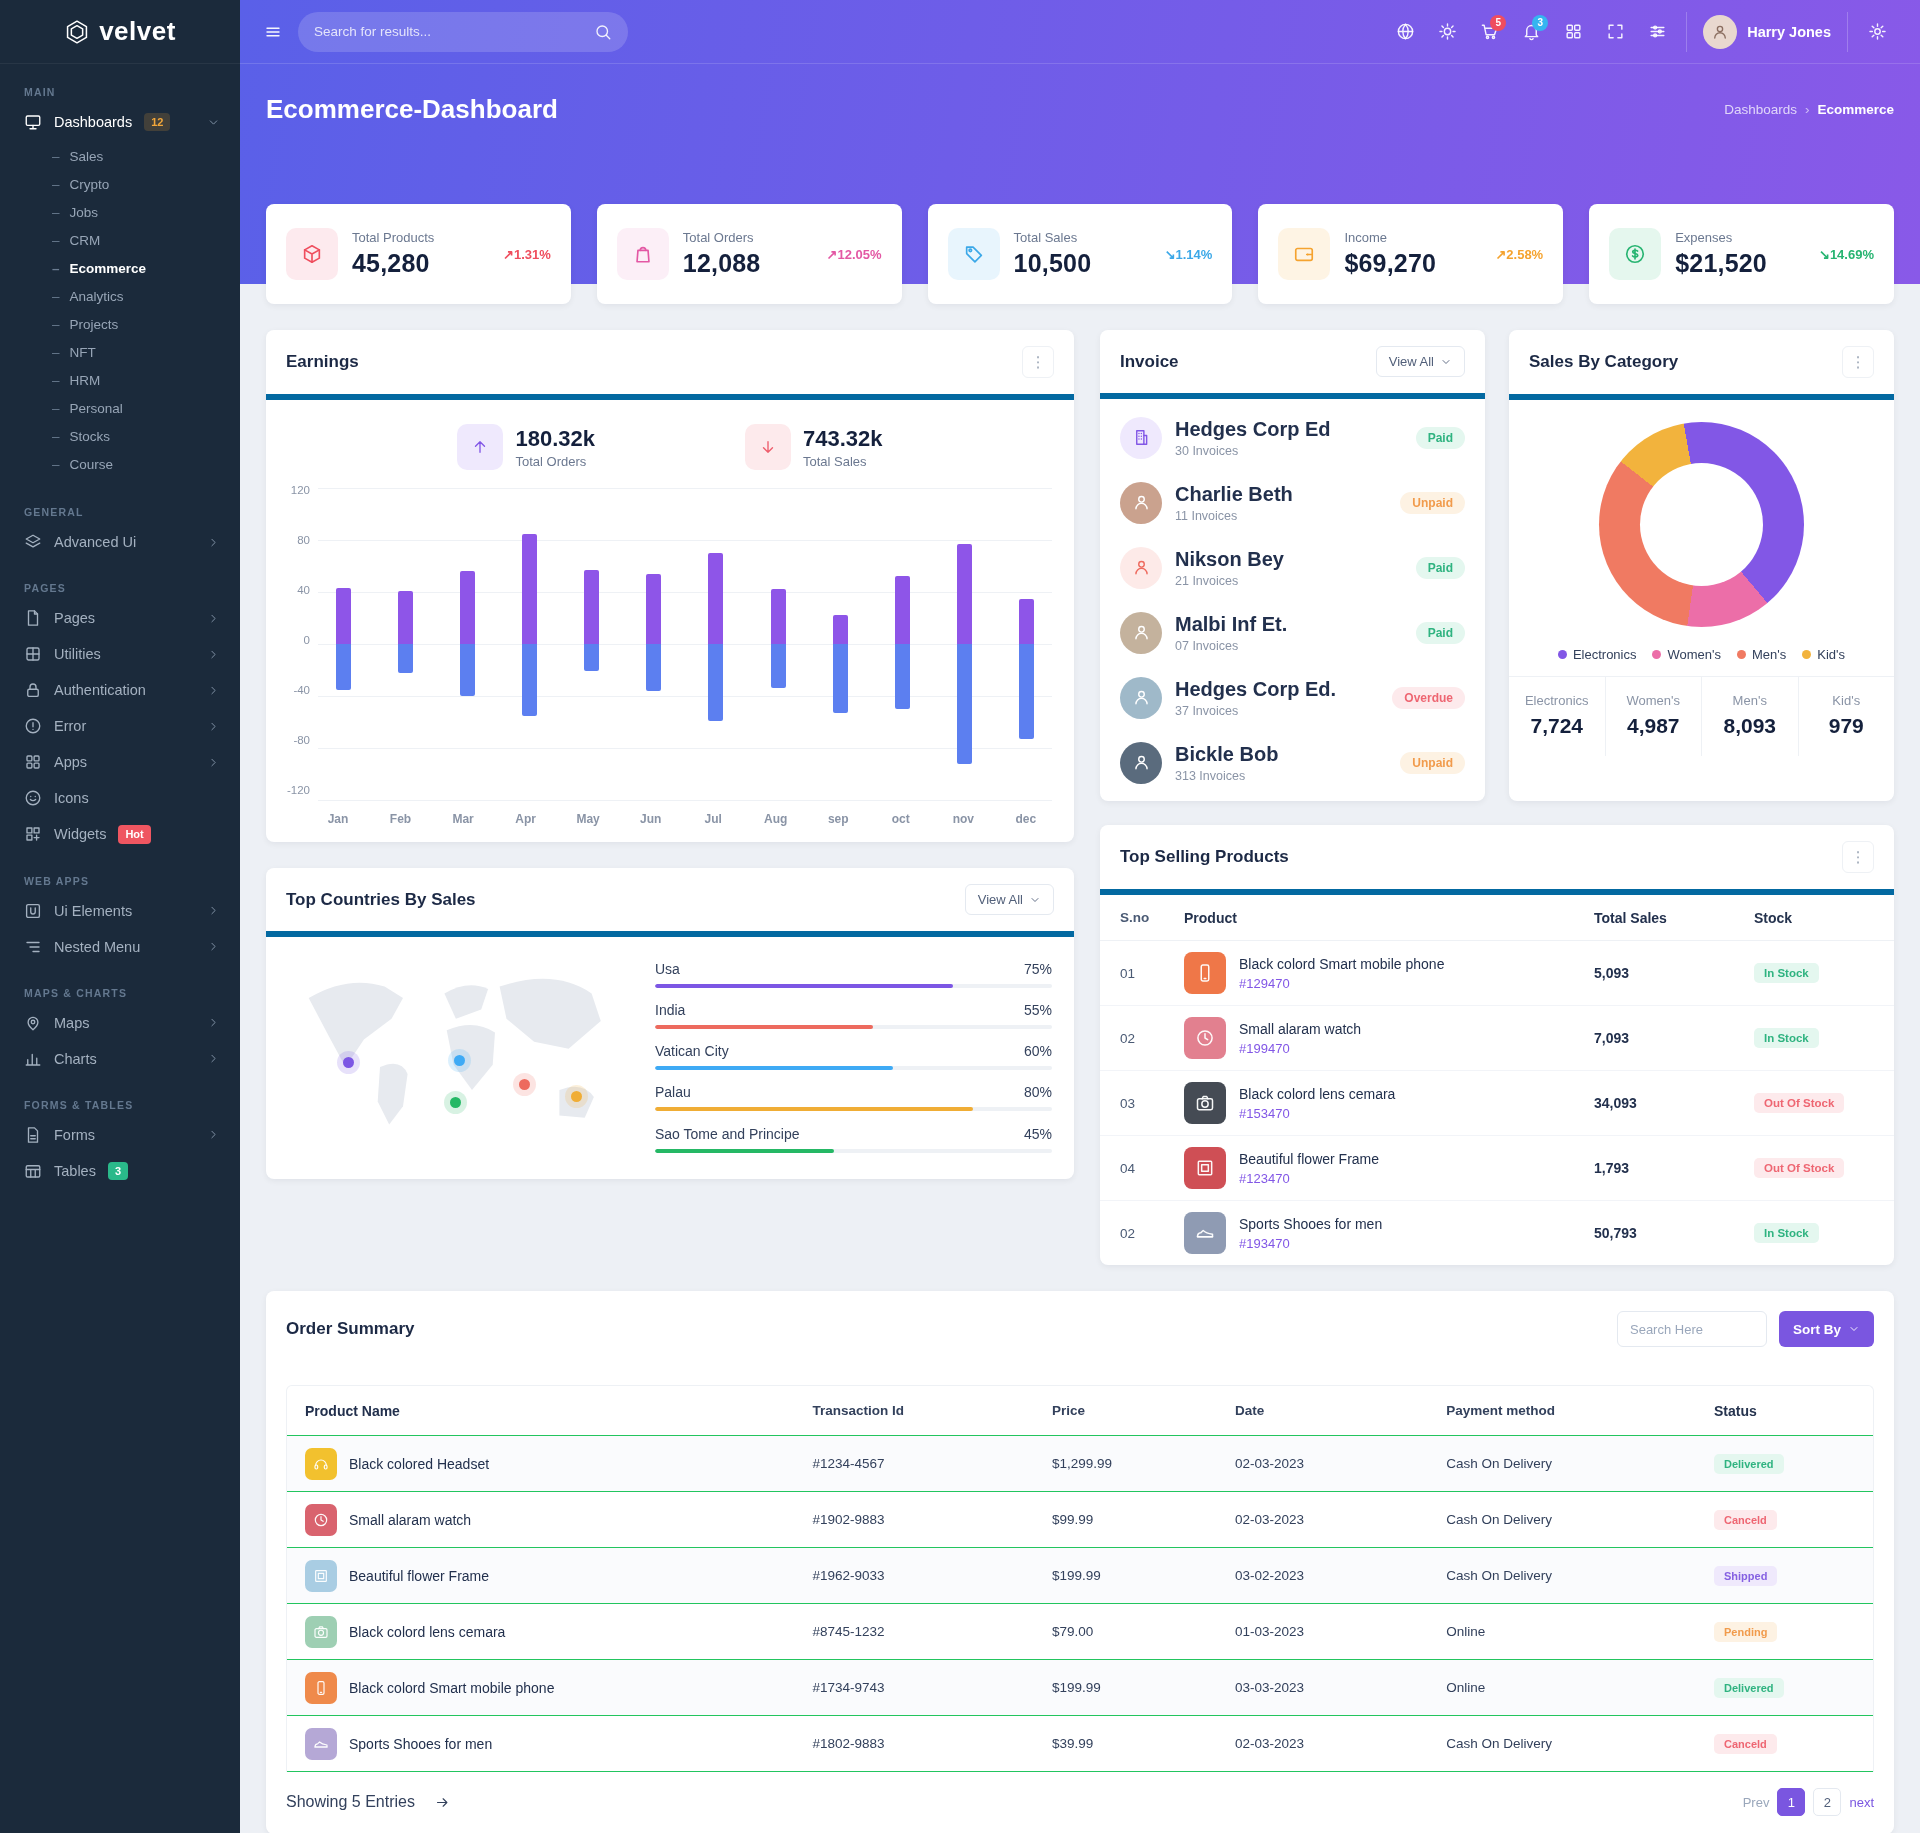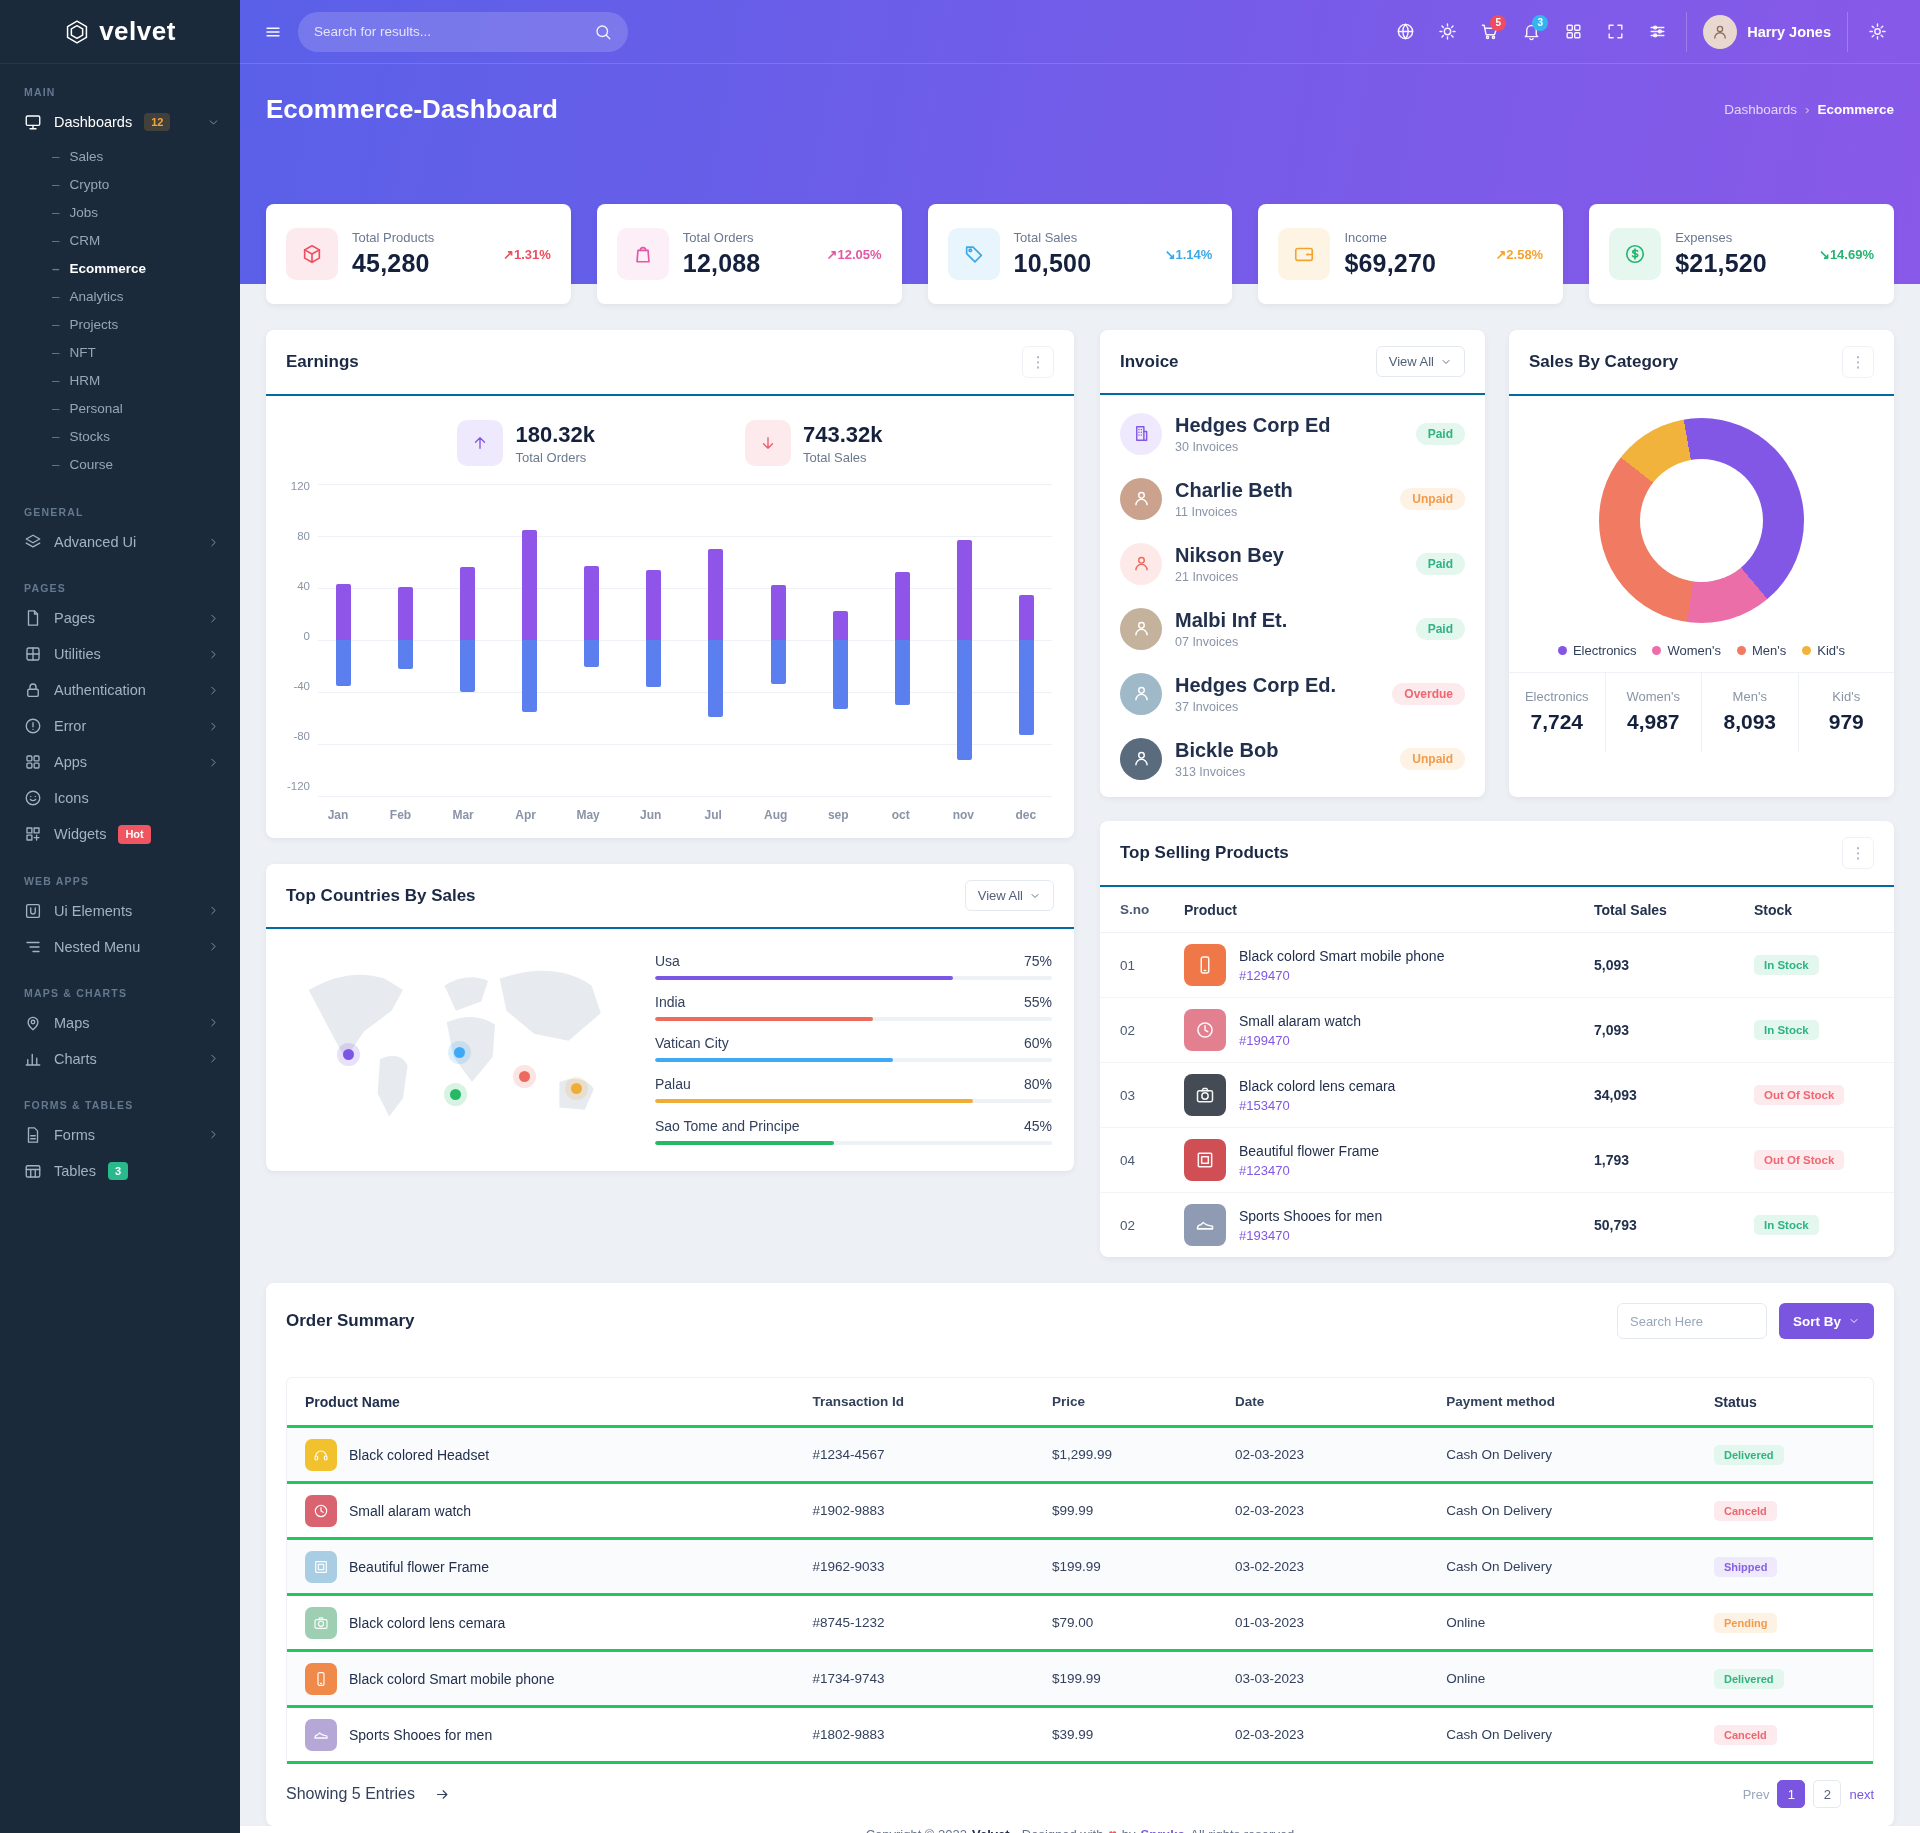--- a/index.html
+++ b/index.html
@@ -49,21 +49,21 @@
   .hero { height:220px; padding:30px 26px 0; display:flex; justify-content:space-between; align-items:flex-start; }
   .page-title { color:#fff; font-size:26px; font-weight:700; }
   .breadcrumb { display:flex; align-items:center; gap:8px; font-size:13.5px; margin-top:8px; }
   .bc-link { color:rgba(255,255,255,.75); cursor:pointer; }
   .bc-sep { color:rgba(255,255,255,.6); }
   .bc-current { color:#fff; font-weight:700; }
 
   .content { padding:0 26px; margin-top:-80px; }
 
   .card { background:#fff; border-radius:8px; box-shadow:0 2px 6px rgba(15,23,42,.06); }
-  .card-head { padding:16px 20px; border-bottom:2px solid #0369a1; display:flex; align-items:center; justify-content:space-between; }
+  .card-head { padding:16px 20px; border-bottom:6px solid #0369a1; display:flex; align-items:center; justify-content:space-between; }
   .card-title { font-size:17px; font-weight:700; color:#1c2945; }
   .dots-btn { width:32px; height:32px; border:1px solid #eef1f5; border-radius:6px; background:#fff; color:#9aa5b5; font-size:15px; cursor:pointer; display:flex; align-items:center; justify-content:center; }
   .viewall-btn { display:flex; align-items:center; gap:6px; border:1px solid #e4e9f0; background:#fff; border-radius:6px; padding:7px 12px; font-size:13px; color:#52607a; cursor:pointer; font-family:inherit;margin-left:46px; }
   .viewall-btn svg.ic { width:12px; height:12px; }
 
   
   .stats-row { display:flex; gap:26px; }
   .stat-card { flex:1; background:#fff; border-radius:8px; padding:24px 20px; display:flex; align-items:center; gap:14px; box-shadow:0 2px 6px rgba(15,23,42,.06); }
   .stat-icon { width:52px; height:52px; border-radius:10px; display:flex; align-items:center; justify-content:center; flex-shrink:0; }
   .stat-icon svg.ic { width:22px; height:22px; }
@@ -149,21 +149,21 @@
   .tp-id { font-size:13px; color:#8257e6; margin-top:4px; }
   .stock-pill { display:inline-block; font-size:11.5px; font-weight:600; padding:4px 10px; border-radius:5px; }
 
   
   .os-head-right { display:flex; gap:12px; align-items:center; }
   .os-search { width:150px; height:36px; border:1px solid #e4e9f0; border-radius:6px; padding:0 12px; font-size:13px; color:#33415c; outline:none; font-family:inherit; }
   .os-search::placeholder { color:#9aa7bb; }
   .sort-btn { display:flex; align-items:center; gap:7px; background:#7a56e0; color:#fff; border:none; border-radius:6px; height:36px; padding:0 14px; font-size:13.5px; font-weight:600; cursor:pointer; font-family:inherit; }
   .sort-btn svg.ic { width:12px; height:12px; }
   .os-table { margin:18px 20px 0; border:1px solid #eef1f5; border-radius:6px 6px 0 0; border-bottom:none; }
-  .os-tr { display:flex; align-items:center; min-height:56px; border-bottom:3px solid #22c55e; padding:0 18px;gap:28px; }
+  .os-tr { display:flex; align-items:center; min-height:56px; border-bottom:1px solid #22c55e; padding:0 18px;gap:28px; }
   .os-tr.head { font-size:14px; font-weight:700; color:#25334e; min-height:50px; }
   .os-tr.zebra { background:#fafbfd; }
   .oc-name { width:34%; display:flex; align-items:center; gap:12px; font-size:14px; color:#22304d; }
   .oc-tx { width:15%; font-size:13.5px; color:#33415c; }
   .oc-price { width:11%; font-size:13.5px; color:#33415c; }
   .oc-date { width:13%; font-size:13.5px; color:#33415c; }
   .oc-pay { width:17%; font-size:13.5px; color:#33415c; }
   .oc-status { width:10%; }
   .mini-thumb { width:32px; height:32px; border-radius:7px; display:flex; align-items:center; justify-content:center; color:rgba(255,255,255,.95); flex-shrink:0; }
   .mini-thumb svg.ic { width:16px; height:16px; }

